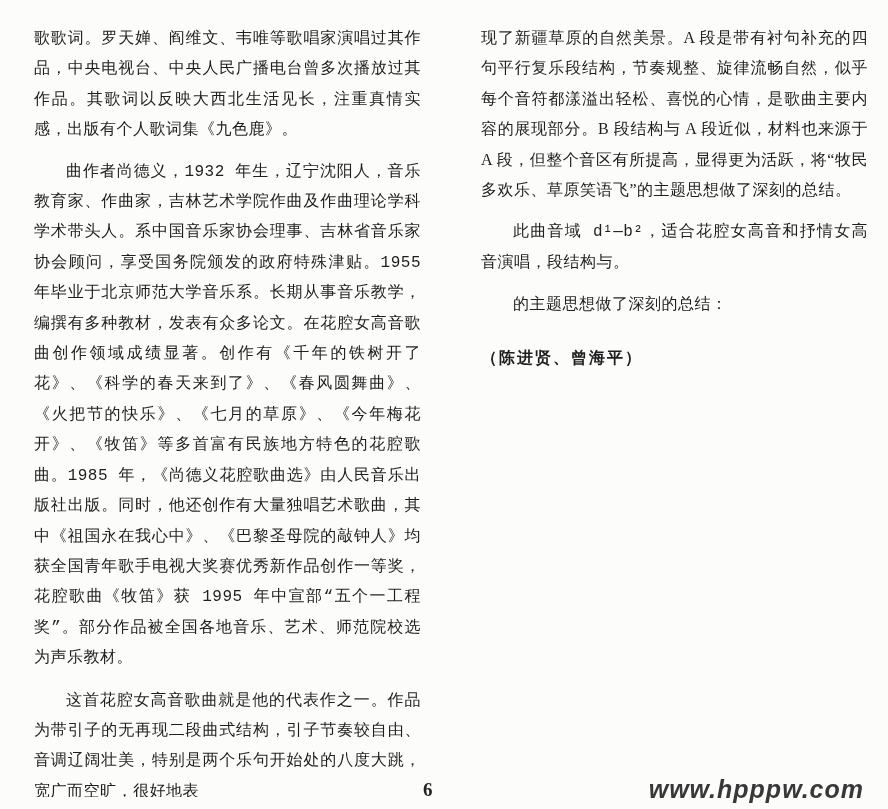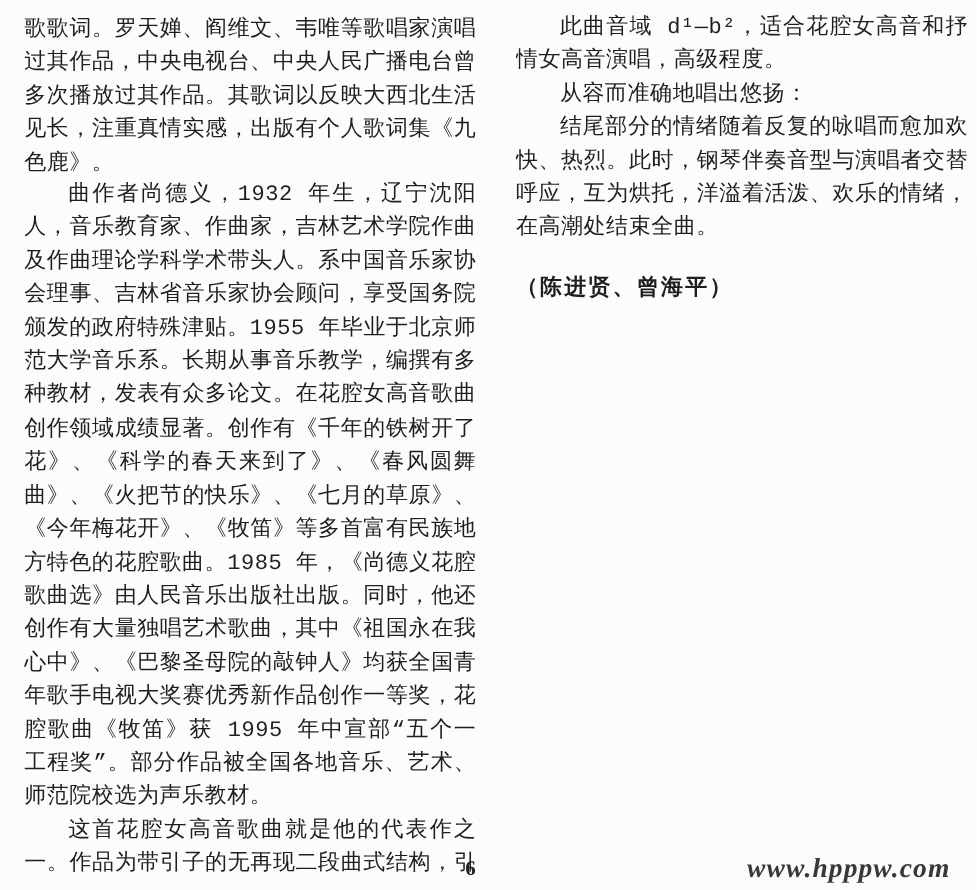--- a/index.html
+++ b/index.html
@@ -20,22 +20,22 @@
     display: flex;
     padding: 11px 8px 0 22px;
     gap: 36px;
   }
   .column {
     width: 412px;
     height: 786px;
     overflow: hidden;
   }
   .column p {
-    margin: 0;
-    font-size: 20px;
+    margin: 12px;
+    font-size: 16px;
     line-height: 30.4px;
     text-align: justify;
     letter-spacing: 0.5px;
   }
   .column p.indent {
     text-indent: 2em;
     font-family: Liberation Mono, monospace;
   }
   .signature {
     margin-top: 22px !important;
@@ -50,44 +50,44 @@
     top: 779px;
     font-size: 19px;
     font-weight: bold;
     color: #222222;
     font-family: "Liberation Serif", "DejaVu Serif", serif;
   }
   .watermark {
     position: absolute;
     right: 24px;
     bottom: 5px;
-    font-family: Liberation Serif, serif;
+    font-family: Liberation Sans, sans-serif;
     font-weight: bold;
     font-style: italic;
     font-size: 25px;
     letter-spacing: 1px;
     color: #383838;
   }
 </style>
 </head>
 <body>
 
 <div class="page">
   <div class="columns">
 
     <div class="column">
       <p>歌歌词。罗天婵、阎维文、韦唯等歌唱家演唱过其作品，中央电视台、中央人民广播电台曾多次播放过其作品。其歌词以反映大西北生活见长，注重真情实感，出版有个人歌词集《九色鹿》。</p>
       <p class="indent">曲作者尚德义，1932 年生，辽宁沈阳人，音乐教育家、作曲家，吉林艺术学院作曲及作曲理论学科学术带头人。系中国音乐家协会理事、吉林省音乐家协会顾问，享受国务院颁发的政府特殊津贴。1955 年毕业于北京师范大学音乐系。长期从事音乐教学，编撰有多种教材，发表有众多论文。在花腔女高音歌曲创作领域成绩显著。创作有《千年的铁树开了花》、《科学的春天来到了》、《春风圆舞曲》、《火把节的快乐》、《七月的草原》、《今年梅花开》、《牧笛》等多首富有民族地方特色的花腔歌曲。1985 年，《尚德义花腔歌曲选》由人民音乐出版社出版。同时，他还创作有大量独唱艺术歌曲，其中《祖国永在我心中》、《巴黎圣母院的敲钟人》均获全国青年歌手电视大奖赛优秀新作品创作一等奖，花腔歌曲《牧笛》获 1995 年中宣部“五个一工程奖”。部分作品被全国各地音乐、艺术、师范院校选为声乐教材。</p>
       <p class="indent">这首花腔女高音歌曲就是他的代表作之一。作品为带引子的无再现二段曲式结构，引子节奏较自由、音调辽阔壮美，特别是两个乐句开始处的八度大跳，宽广而空旷，很好地表</p>
     </div>
 
     <div class="column">
-      <p class="indent">此曲音域 d¹—b²，适合花腔女高音和抒情女高音演唱，高级程度。</p>
-      <p class="indent">从容而准确地唱出悠扬：</p>
-      <p class="indent">结尾部分的情绪随着反复的咏唱而愈加欢快、热烈。此时，钢琴伴奏音型与演唱者交替呼应，互为烘托，洋溢着活泼、欢乐的情绪，在高潮处结束全曲。</p>
+      <p>现了新疆草原的自然美景。A 段是带有衬句补充的四句平行复乐段结构，节奏规整、旋律流畅自然，似乎每个音符都漾溢出轻松、喜悦的心情，是歌曲主要内容的展现部分。B 段结构与 A 段近似，材料也来源于 A 段，但整个音区有所提高，显得更为活跃，将“牧民多欢乐、草原笑语飞”的主题思想做了深刻的总结。</p>
+      <p class="indent">此曲音域 d¹—b²，适合花腔女高音和抒情女高音演唱，段结构与。</p>
+      <p class="indent">的主题思想做了深刻的总结：</p>
       <p class="signature">（陈进贤、曾海平）</p>
     </div>
 
   </div>
 
   <div class="page-number">6</div>
 
   <div class="watermark">www.hpppw.com</div>
 </div>
 

